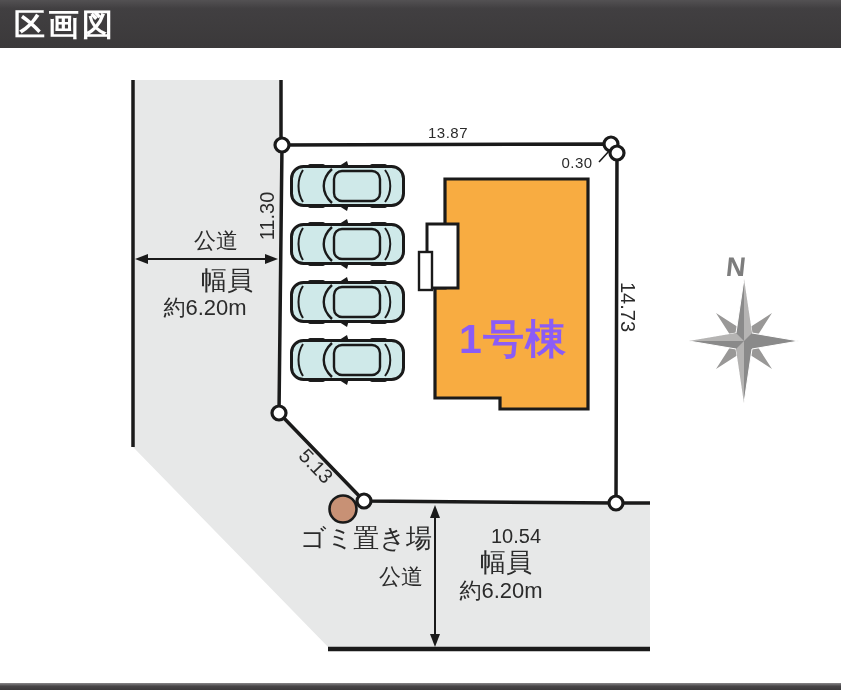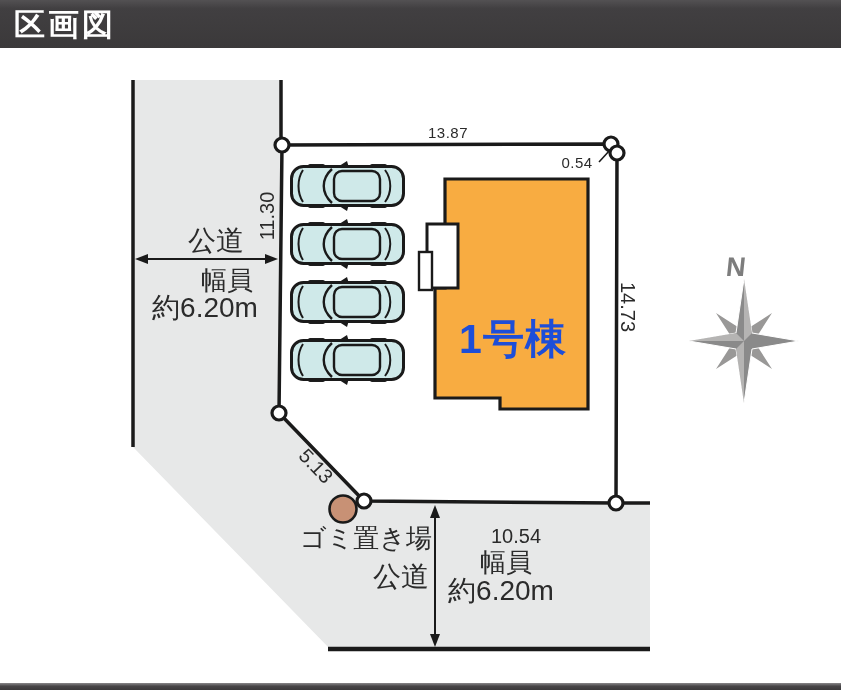--- a/index.html
+++ b/index.html
@@ -14,26 +14,26 @@
   
   #footer{position:absolute;left:0;bottom:0;width:841px;height:7px;
           background:linear-gradient(180deg,#8a888a 0%,#474547 45%,#3b393a 100%);}
   
   #plan-svg{position:absolute;left:0;top:0;}
   
   .label{position:absolute;transform:translate(-50%,-50%);white-space:nowrap;
          color:#2b2b2b;line-height:1;}
   .num{font-size:15px;letter-spacing:0.5px;}
   .num-sm{font-size:20px;}
-  .jp{font-size:28px;}
+  .jp{font-size:22px;}
   .jp-sm{font-size:26px;margin-left:6px;}
   .rot-ccw{transform:translate(-50%,-50%) rotate(-90deg);}
   .rot-cw{transform:translate(-50%,-50%) rotate(90deg);}
   .rot-diag{transform:translate(-50%,-50%) rotate(46deg);}
-  .building-label{font-size:41px;font-weight:bold;color:#1d4ed8;letter-spacing:1px;}
+  .building-label{font-size:41px;font-weight:bold;color:#8b5cf6;letter-spacing:1px;}
   .compass-n{font-size:27px;font-weight:bold;color:#7d7d7d;transform:translate(-50%,-50%) skewX(-6deg);}
 </style>
 </head>
 <body>
 
 <div id="stage">
 
   <div id="header">
     <div class="title">区画図</div>
   </div>
@@ -110,21 +110,21 @@
     <g>
       <polygon points="772,313 754,341 772,369 744,351 716,369 734,341 716,313 744,331" fill="#999897"></polygon>
       <polygon points="744,279 752,333 799,341 752,349 744,403 736,349 689,341 736,333" fill="#8a8a8a" stroke="#ffffff" stroke-width="1"></polygon>
       <polygon points="744,279 752,333 744,341" fill="#b5b4b3"></polygon>
       <polygon points="744,403 736,349 744,341" fill="#b5b4b3"></polygon>
       <polygon points="689,341 736,333 744,341" fill="#b5b4b3"></polygon>
     </g>
   </svg>
 
   <div class="label num" style="left:448px;top:132px;">13.87</div>
-  <div class="label num" style="left:577px;top:162px;">0.54</div>
+  <div class="label num" style="left:577px;top:162px;">0.30</div>
   <div class="label num-sm rot-ccw" style="left:267px;top:216px;">11.30</div>
   <div class="label num-sm rot-cw" style="left:628px;top:307px;">14.73</div>
   <div class="label num-sm rot-diag" style="left:316px;top:466px;">5.13</div>
   <div class="label num-sm" style="left:516px;top:536px;">10.54</div>
 
   <div class="label jp" style="left:216px;top:241px;">公道</div>
   <div class="label jp-sm" style="left:221px;top:280px;">幅員</div>
   <div class="label jp" style="left:205px;top:308px;">約6.20m</div>
 
   <div class="label jp" style="left:401px;top:577px;">公道</div>

